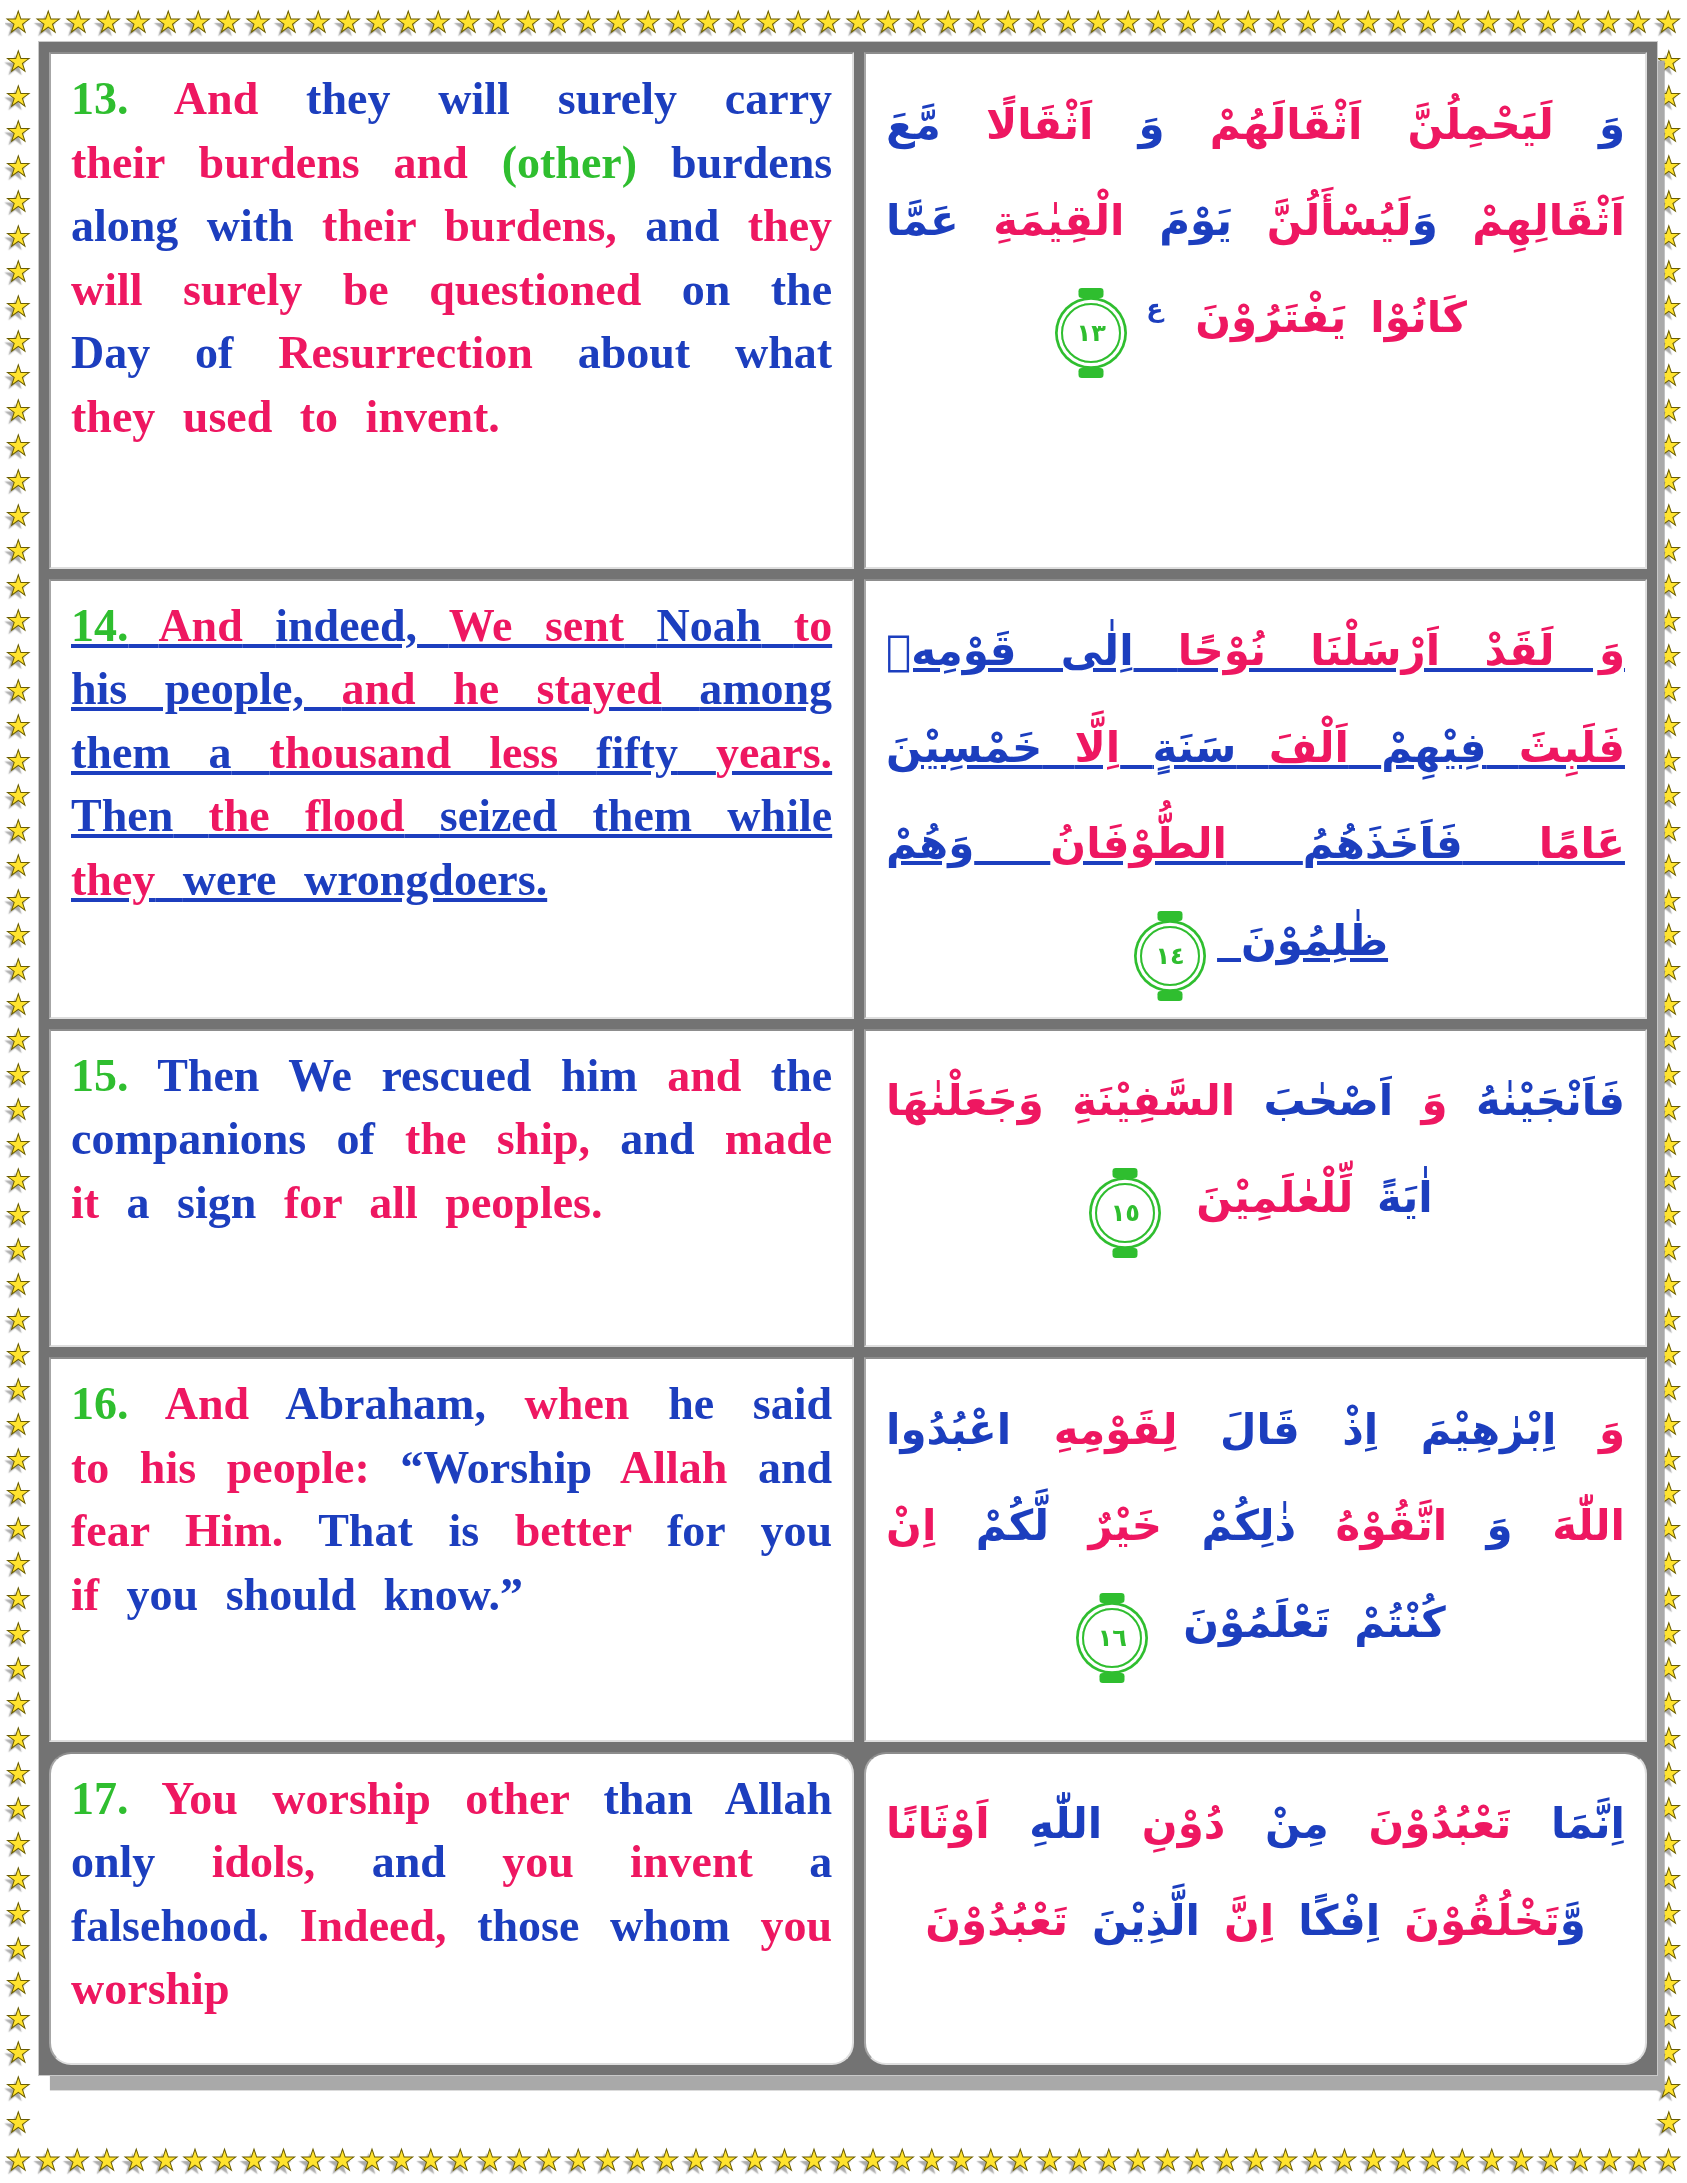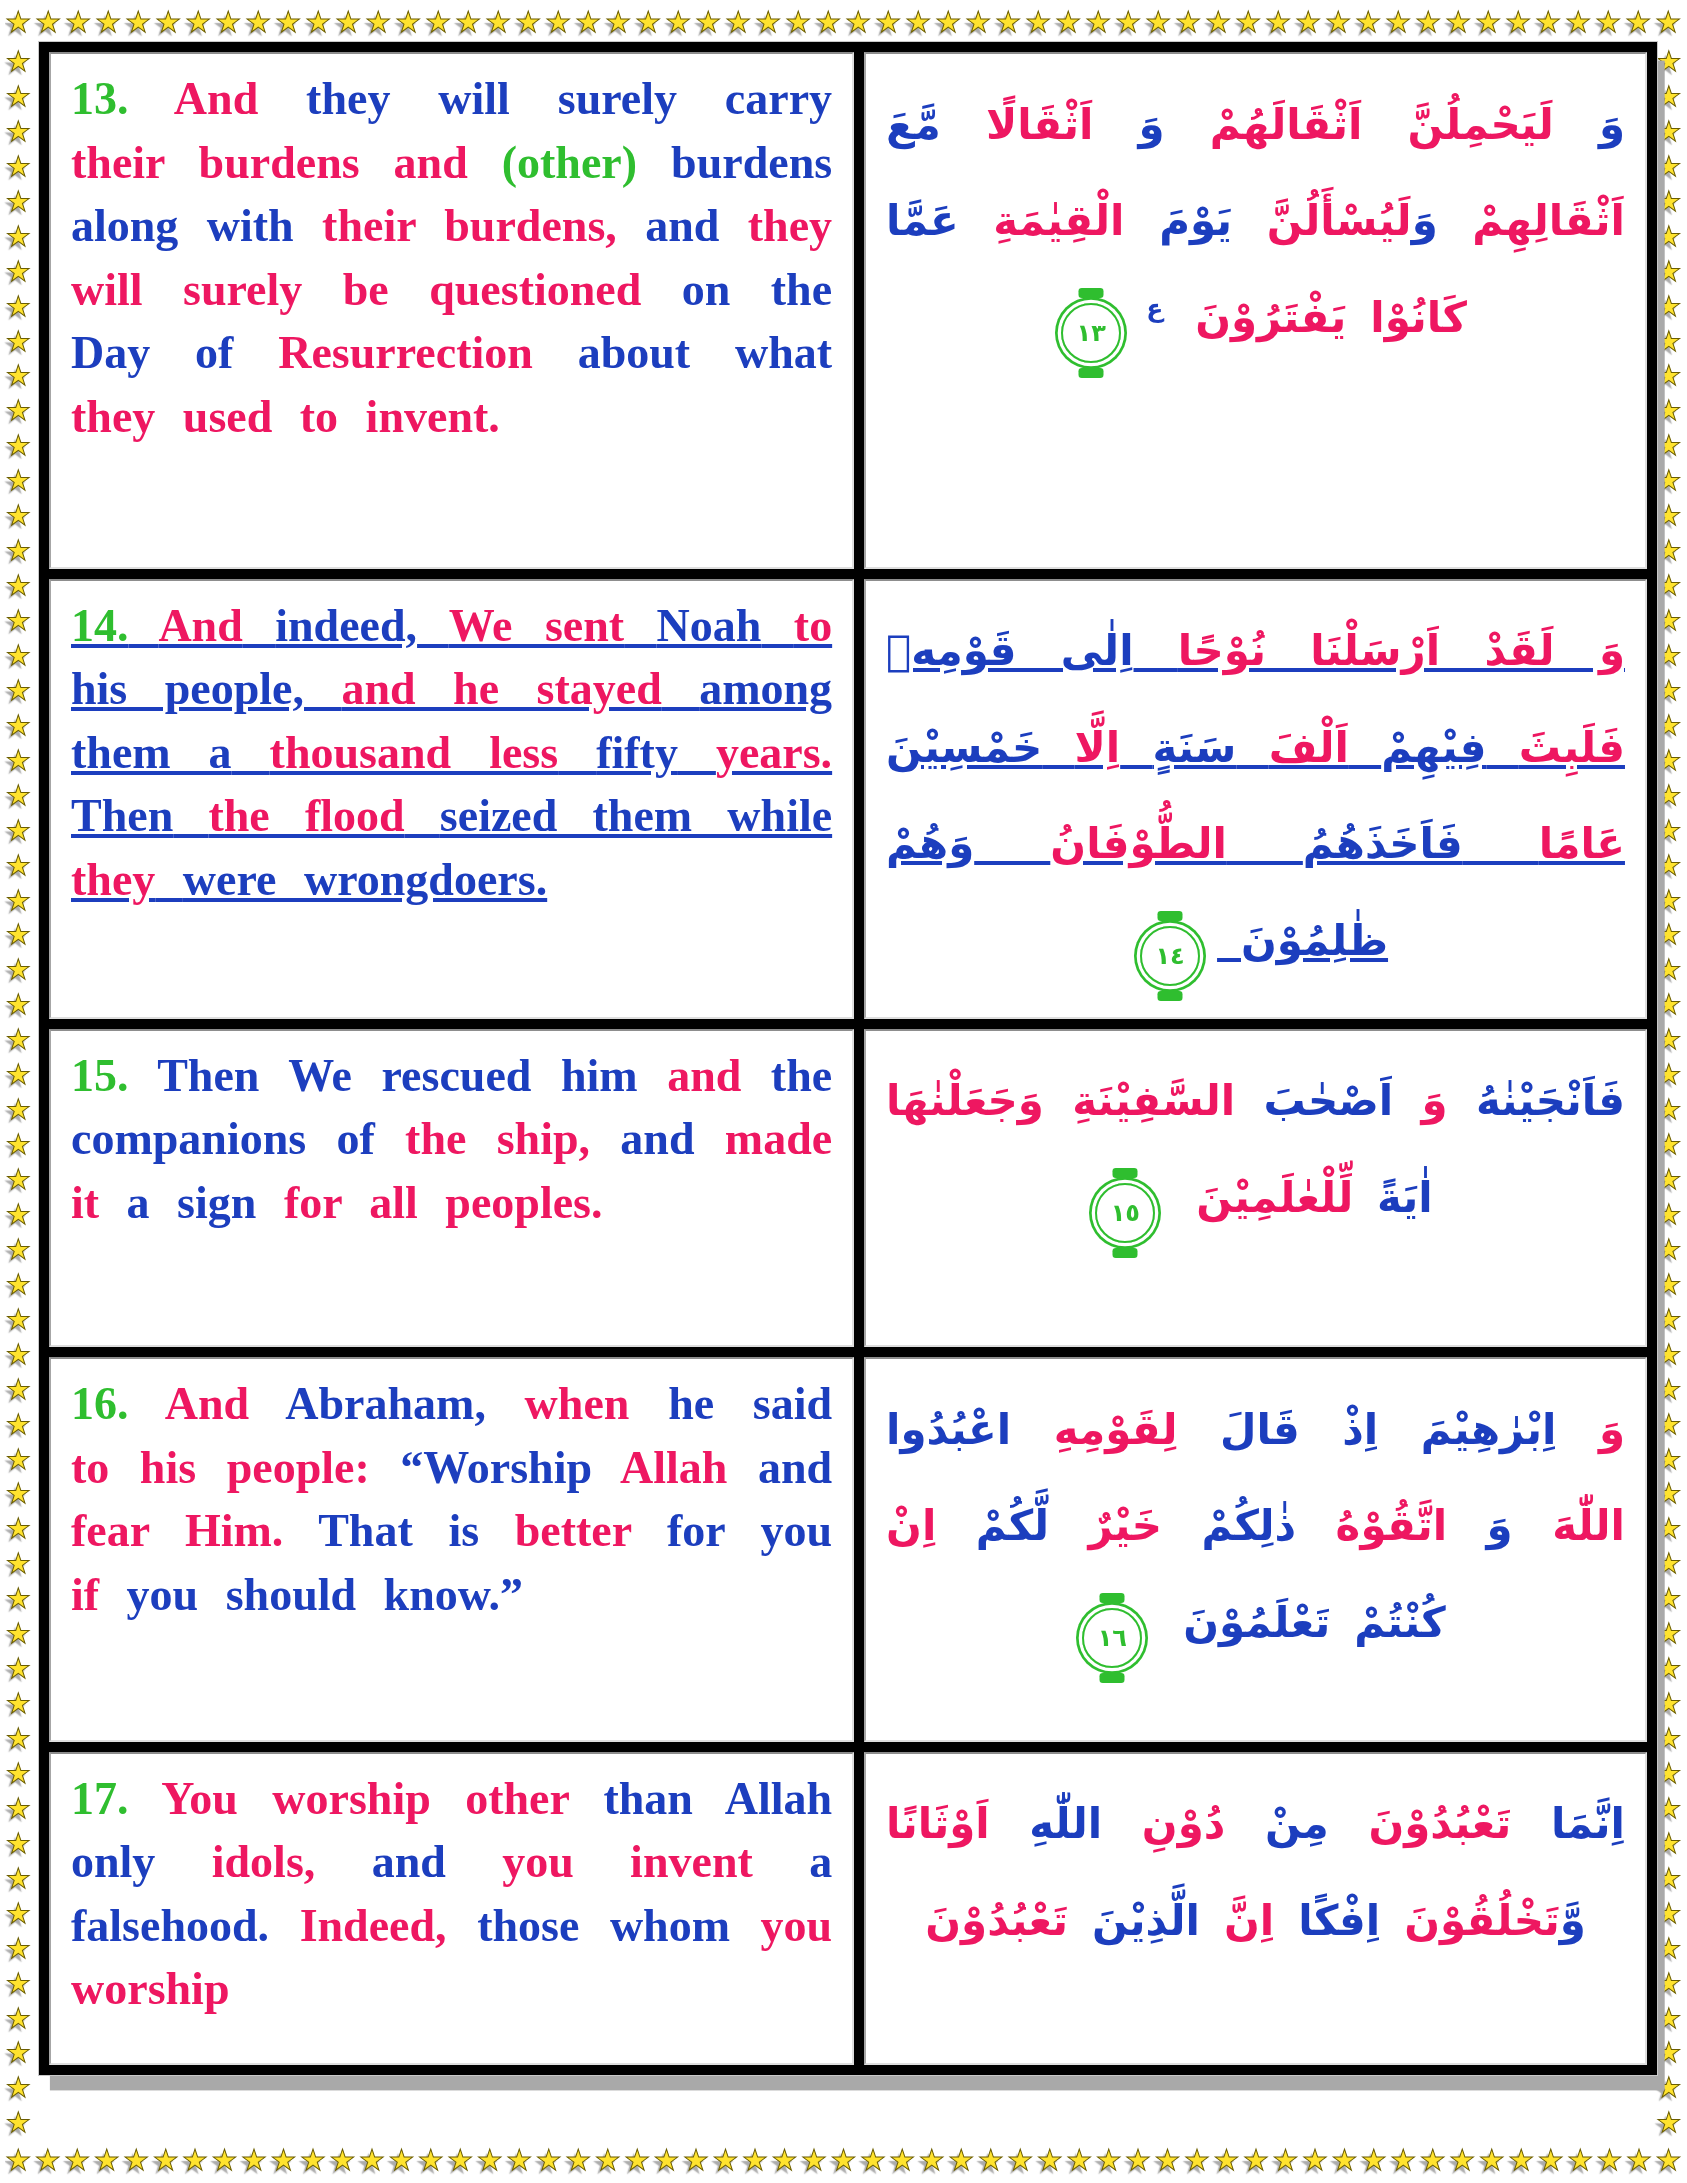--- a/index.html
+++ b/index.html
@@ -14,31 +14,31 @@
   .star-col{position:absolute;top:48px;bottom:45px;width:34px;display:flex;flex-direction:column;
             justify-content:space-between;align-items:center;overflow:hidden;}
   .star-col.left{left:1.3px;}
   .star-col.right{right:1.3px;}
   .star{font-family:"DejaVu Sans",sans-serif;font-size:29px;line-height:1;color:#FFE32E;
         -webkit-text-stroke:1px #6B5D00;text-shadow:-3.3px 4px 1.3px #ABABAB;}
   .star-col .star{font-size:28px;}
 
   
   table.verse-table{position:absolute;left:38px;top:41px;width:1620px;height:2035px;
-        background:#000000;border:1.3px solid #C9C9C9;border-collapse:separate;border-spacing:10.6px;
+        background:#737373;border:1.3px solid #C9C9C9;border-collapse:separate;border-spacing:10.6px;
         table-layout:fixed;box-shadow:9.3px 17px 0 -2.6px #A9A9A9;}
   col.c-en{width:50.7%;} col.c-ar{width:49.3%;}
   td.cell{background:#ffffff;vertical-align:top;box-sizing:border-box;overflow:hidden;
           border-top:2.6px solid #8D8D8D;border-left:2px solid #A6A6A6;
           border-right:2px solid #DEDEDE;border-bottom:2px solid #DEDEDE;}
   tr:nth-child(1) td.cell{height:513px;}
   tr:nth-child(2) td.cell{height:437px;text-decoration:underline;}
   tr:nth-child(3) td.cell{height:316px;}
   tr:nth-child(4) td.cell{height:382px;}
-  tr:nth-child(5) td.cell{height:311px;}
+  tr:nth-child(5) td.cell{height:311px;border-radius:22px;}
 
   td.en{padding:13.2px 20px 6.6px 20px;
         font-family:"Liberation Serif",serif;font-weight:bold;font-size:46px;line-height:1.38;
         text-align:justify;word-spacing:16px;color:#1C3EBE;}
   td.ar{padding:22.5px 20px 6.6px 20px;direction:rtl;
         font-family:"DejaVu Sans",sans-serif;font-weight:bold;font-size:42px;line-height:2.3;
         text-align:justify;text-align-last:center;word-spacing:9.3px;color:#1C3EBE;}
 
   
   .medallion{display:inline-flex;align-items:center;justify-content:center;

